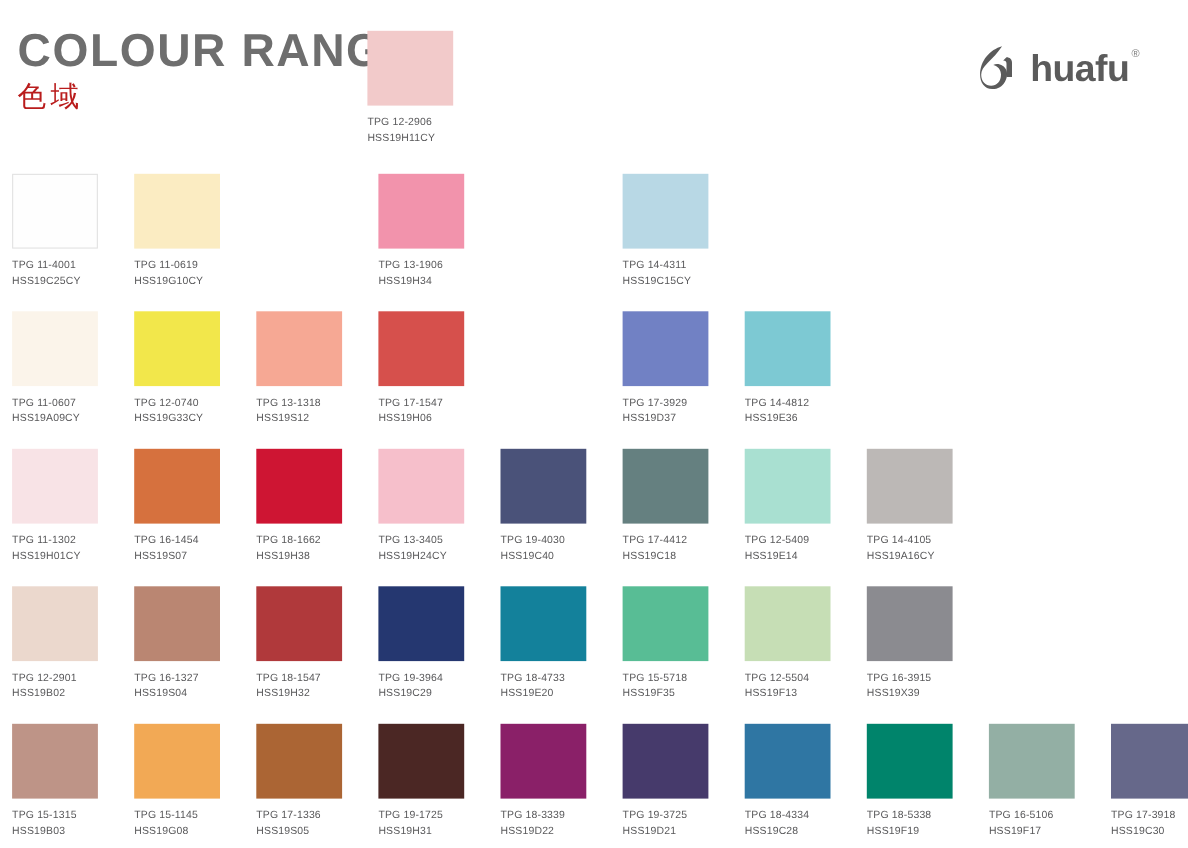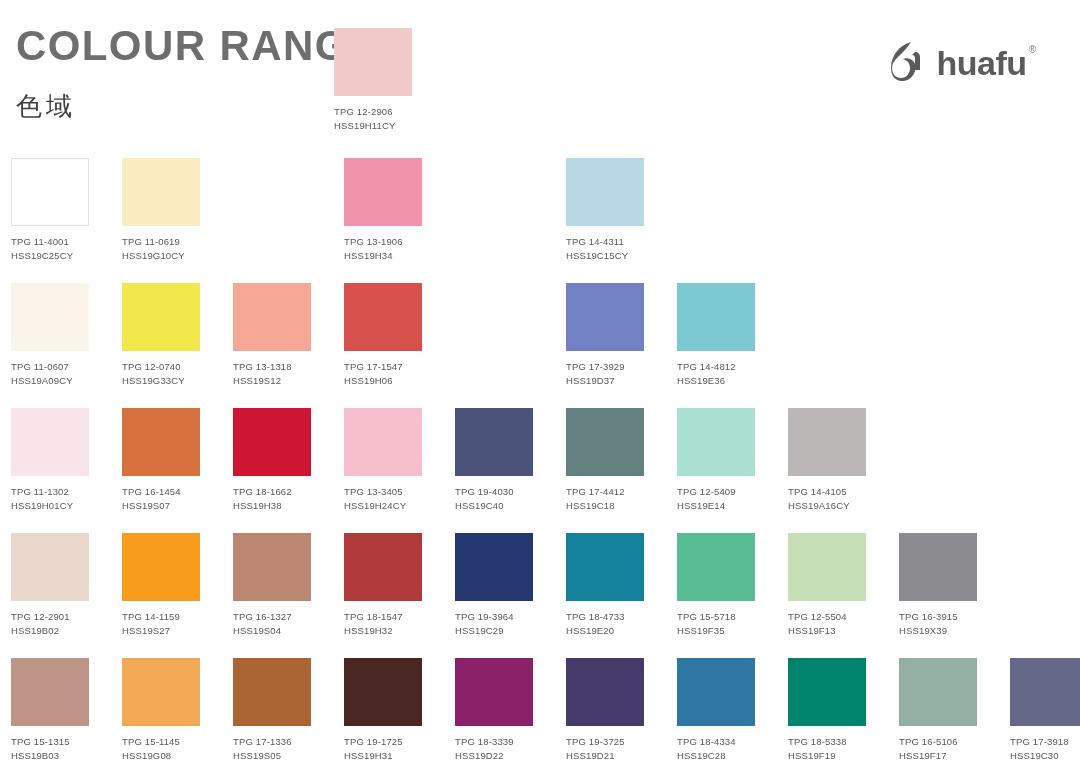--- a/index.html
+++ b/index.html
@@ -31,23 +31,23 @@
     font-size: 42px;
     letter-spacing: 1.4px;
     color: #6e6e6e;
     font-weight: 700;
     line-height: 1.15;
     white-space: nowrap;
   }
   #title-cn {
     font-size: 26px;
     letter-spacing: 4px;
-    color: #404040;
+    color: #b91c1c;
     font-weight: 400;
-    margin-top: 22px;
+    margin-top: 3px;
     line-height: 1.15;
     white-space: nowrap;
   }
 
   
   #header-swatch-cell {
     position: absolute;
     left: 334px;
     top: 28px;
     width: 78px;
@@ -344,27 +344,20 @@
     </div>
     <div class="grid-row">
       <div class="cell">
         <span class="swatch" style="background: rgb(235, 216, 205);"></span>
         <div class="labels">
           <span class="lbl">TPG 12-2901</span>
           <span class="lbl">HSS19B02</span>
         </div>
       </div>
       <div class="cell">
-        <span class="swatch" style="background: rgb(248, 156, 28);"></span>
-        <div class="labels">
-          <span class="lbl">TPG 14-1159</span>
-          <span class="lbl">HSS19S27</span>
-        </div>
-      </div>
-      <div class="cell">
         <span class="swatch" style="background: rgb(186, 134, 114);"></span>
         <div class="labels">
           <span class="lbl">TPG 16-1327</span>
           <span class="lbl">HSS19S04</span>
         </div>
       </div>
       <div class="cell">
         <span class="swatch" style="background: rgb(176, 57, 59);"></span>
         <div class="labels">
           <span class="lbl">TPG 18-1547</span>

